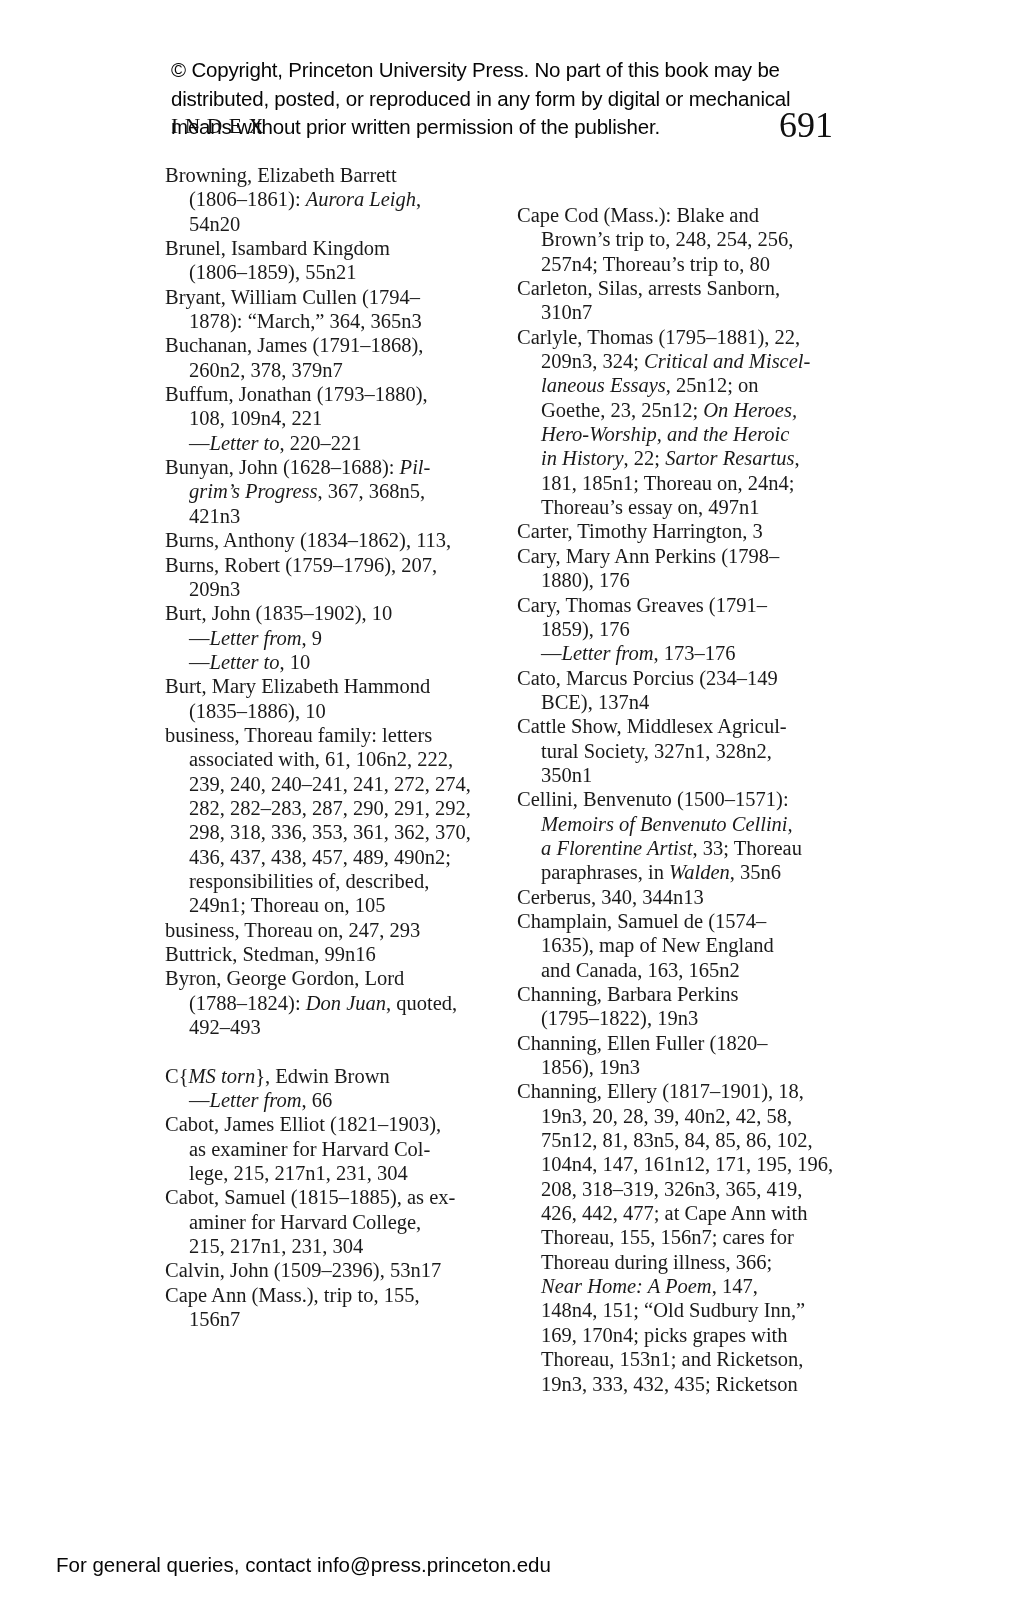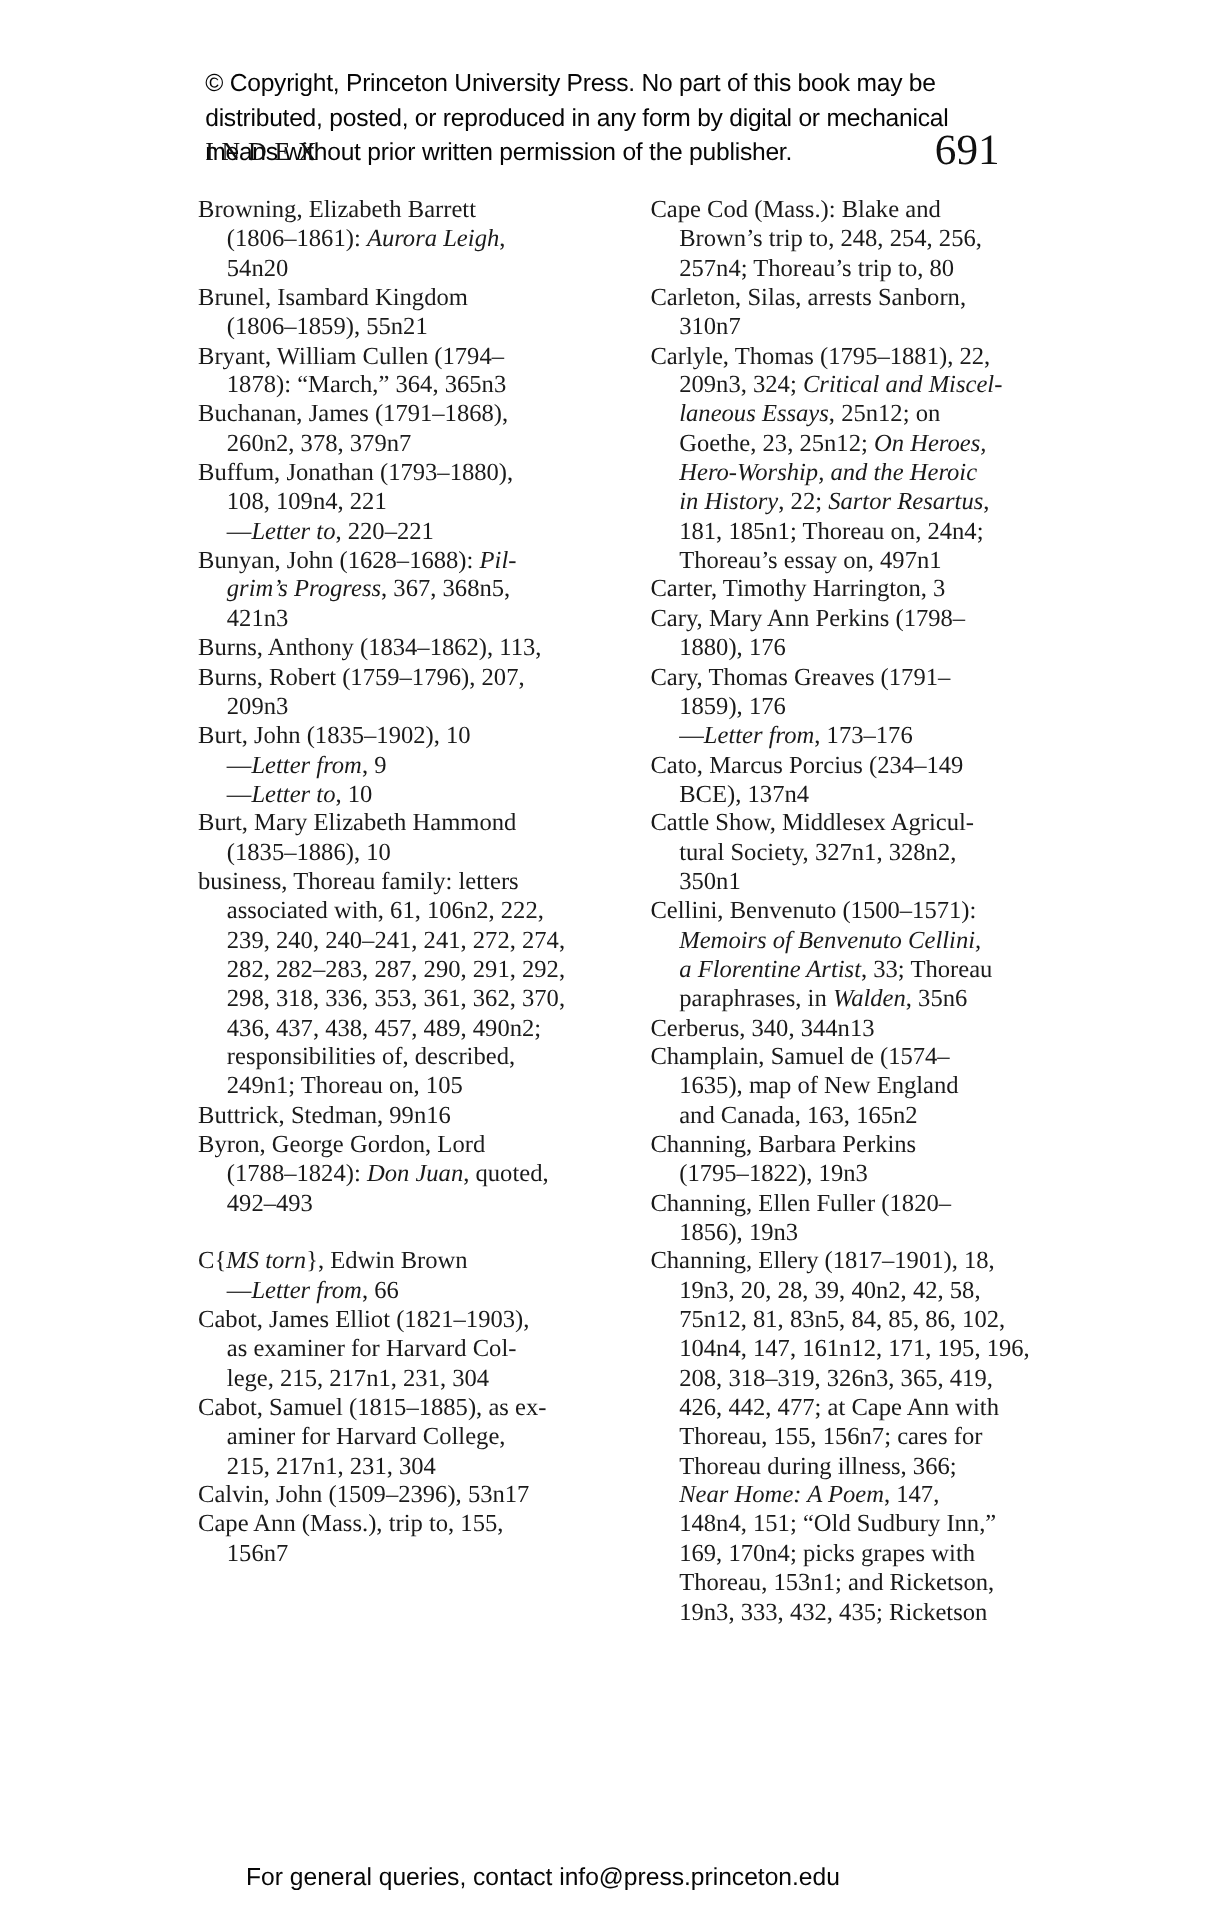--- a/index.html
+++ b/index.html
@@ -19,27 +19,27 @@
     color:#101010;
   }
   .page-number{
     position:absolute;top:104px;right:192px;font-size:36px;color:#101010;
   }
   .col{
     position:absolute;top:163px;width:345px;
     font-size:20.5px;line-height:24.35px;color:#1a1a1a;
   }
   .col-left{left:165px;}
-  .col-right{left:542px;}
+  .col-right{left:517px;margin-top:40px;}
   .line{height:24.35px;white-space:nowrap;}
   .line.indent{padding-left:24px;}
   .it{font-style:italic;}
   .footer{
-    position:absolute;top:1553px;left:0;width:905px;text-align:center;
-    box-sizing:border-box;
+    position:absolute;top:1553px;left:0;width:905px;text-align:left;
+    padding-left:56px;box-sizing:border-box;
     font-family:"Liberation Sans", sans-serif;font-size:20.5px;color:#060606;
   }
 </style>
 </head>
 <body>
 
 <div class="copyright">
   <div>© Copyright, Princeton University Press. No part of this book may be</div>
   <div>distributed, posted, or reproduced in any form by digital or mechanical</div>
   <div>means without prior written permission of the publisher.</div>
@@ -73,20 +73,21 @@
     <div class="line"><span>Burt, Mary Elizabeth Hammond</span></div>
     <div class="line indent"><span>(1835–1886), 10</span></div>
     <div class="line"><span>business, Thoreau family: letters</span></div>
     <div class="line indent"><span>associated with, 61, 106n2, 222,</span></div>
     <div class="line indent"><span>239, 240, 240–241, 241, 272, 274,</span></div>
     <div class="line indent"><span>282, 282–283, 287, 290, 291, 292,</span></div>
     <div class="line indent"><span>298, 318, 336, 353, 361, 362, 370,</span></div>
     <div class="line indent"><span>436, 437, 438, 457, 489, 490n2;</span></div>
     <div class="line indent"><span>responsibilities of, described,</span></div>
     <div class="line indent"><span>249n1; Thoreau on, 105</span></div>
+    <div class="line"><span>business, Thoreau on, 247, 293</span></div>
     <div class="line"><span>Buttrick, Stedman, 99n16</span></div>
     <div class="line"><span>Byron, George Gordon, Lord</span></div>
     <div class="line indent"><span>(1788–1824): </span><span class="it">Don Juan</span><span>, quoted,</span></div>
     <div class="line indent"><span>492–493</span></div>
     <div class="line"></div>
     <div class="line"><span>C{</span><span class="it">MS torn</span><span>}, Edwin Brown</span></div>
     <div class="line indent"><span>—</span><span class="it">Letter from</span><span>, 66</span></div>
     <div class="line"><span>Cabot, James Elliot (1821–1903),</span></div>
     <div class="line indent"><span>as examiner for Harvard Col-</span></div>
     <div class="line indent"><span>lege, 215, 217n1, 231, 304</span></div>

